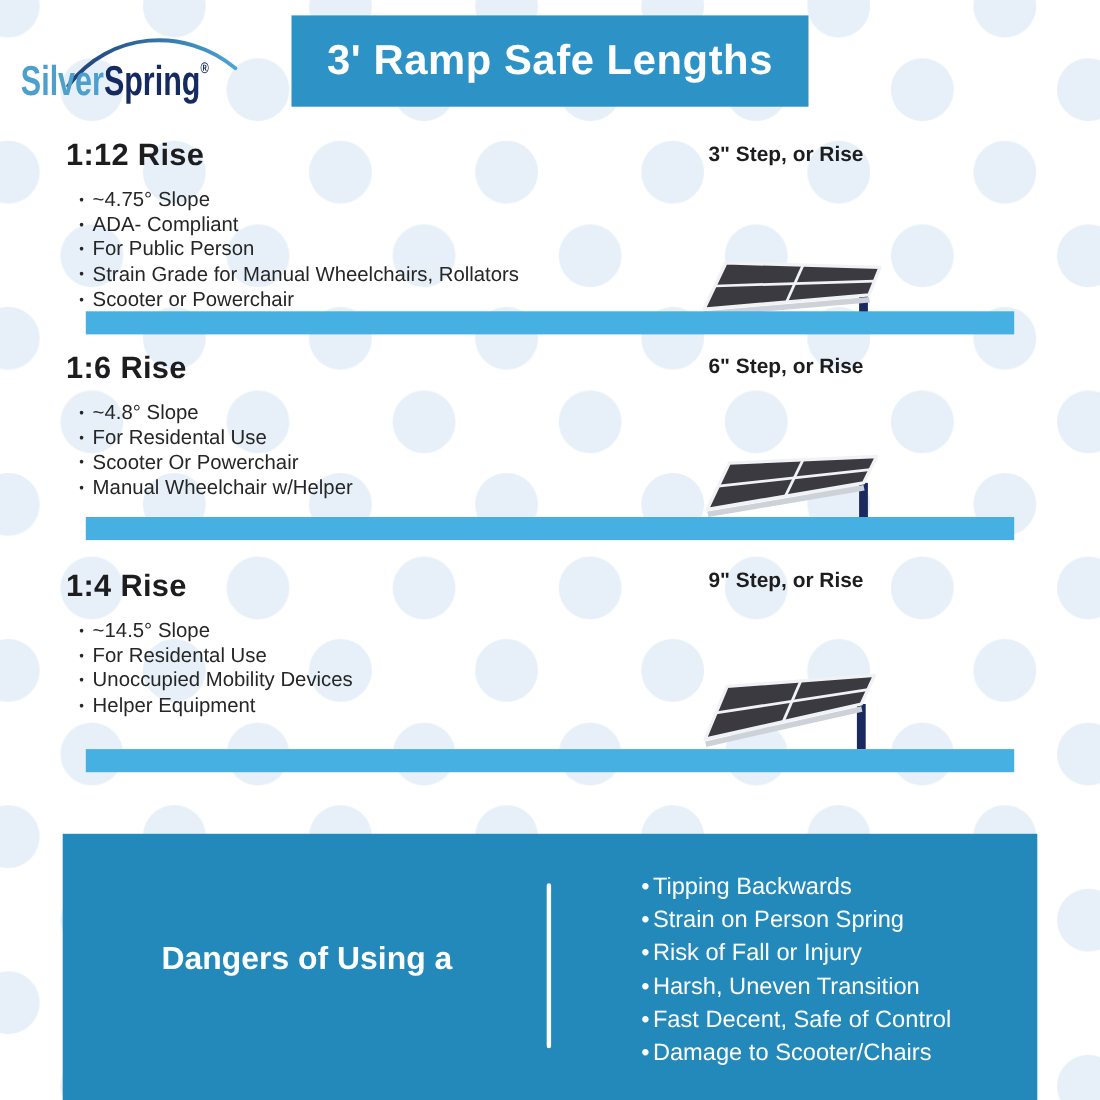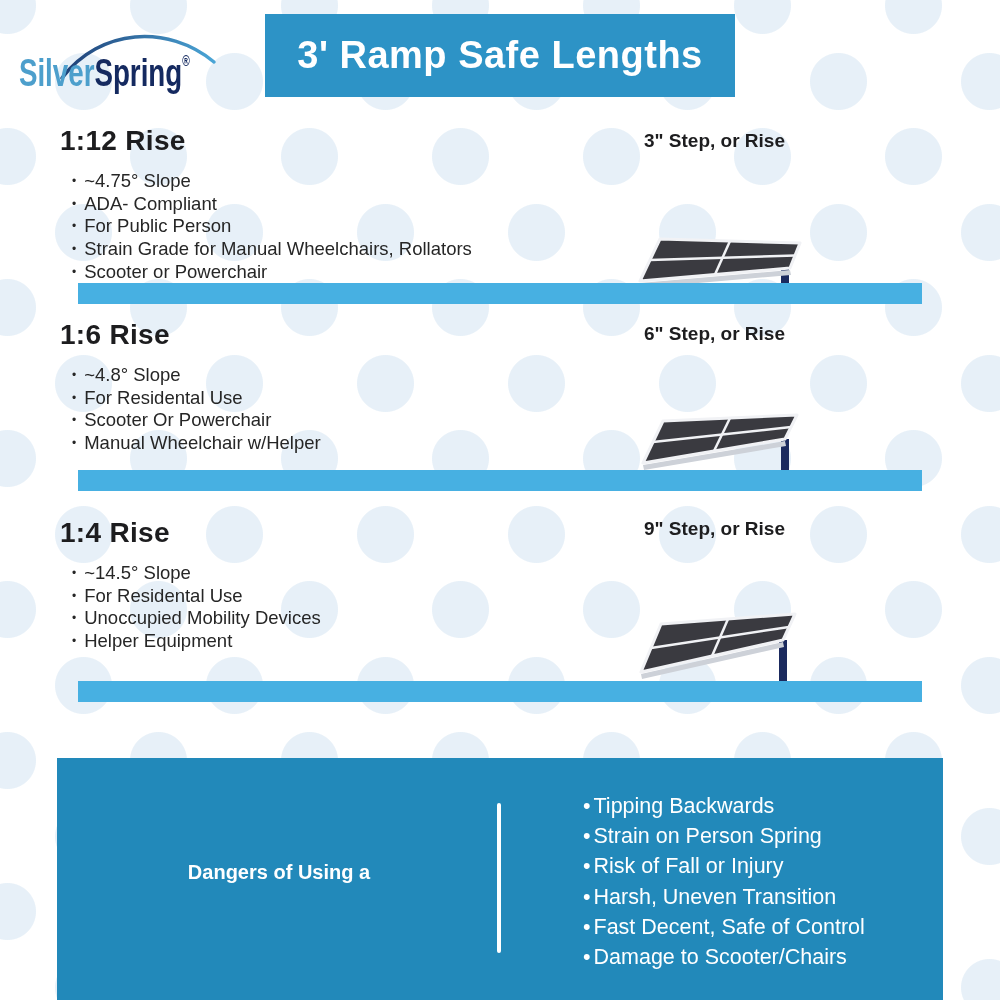--- a/index.html
+++ b/index.html
@@ -32,21 +32,21 @@
 
   .ground-bar { position:absolute; left:78px; width:844px; height:21px; background:#47b0e2; }
   .gb1 { top:283px; } .gb2 { top:470px; } .gb3 { top:681px; }
 
   .ramp { position:absolute; }
   .r1 { left:630px; top:230px; }
   .r2 { left:635px; top:399px; }
   .r3 { left:635px; top:594px; }
 
   .danger-box { position:absolute; left:57px; top:758px; width:886px; height:242px; background:#2289ba; }
-  .danger-title { position:absolute; left:0; top:94px; width:444px; text-align:center; color:#ffffff; font-size:20px; font-weight:800; line-height:41px; }
+  .danger-title { position:absolute; left:0; top:94px; width:444px; text-align:center; color:#ffffff; font-size:29px; font-weight:800; line-height:41px; }
   .danger-divider { position:absolute; left:440px; top:45px; width:4px; height:150px; background:#ffffff; border-radius:2px; }
   .danger-list { position:absolute; left:510px; top:17px; list-style:none; margin:16px; padding:0; }
   .danger-list li { color:#ffffff; font-size:21.5px; line-height:30.2px; font-weight:400; white-space:nowrap; }
   .danger-list li::before { content:"•"; margin-right:3px; }
 </style>
 </head>
 <body>
 
 <div class="canvas">
 

